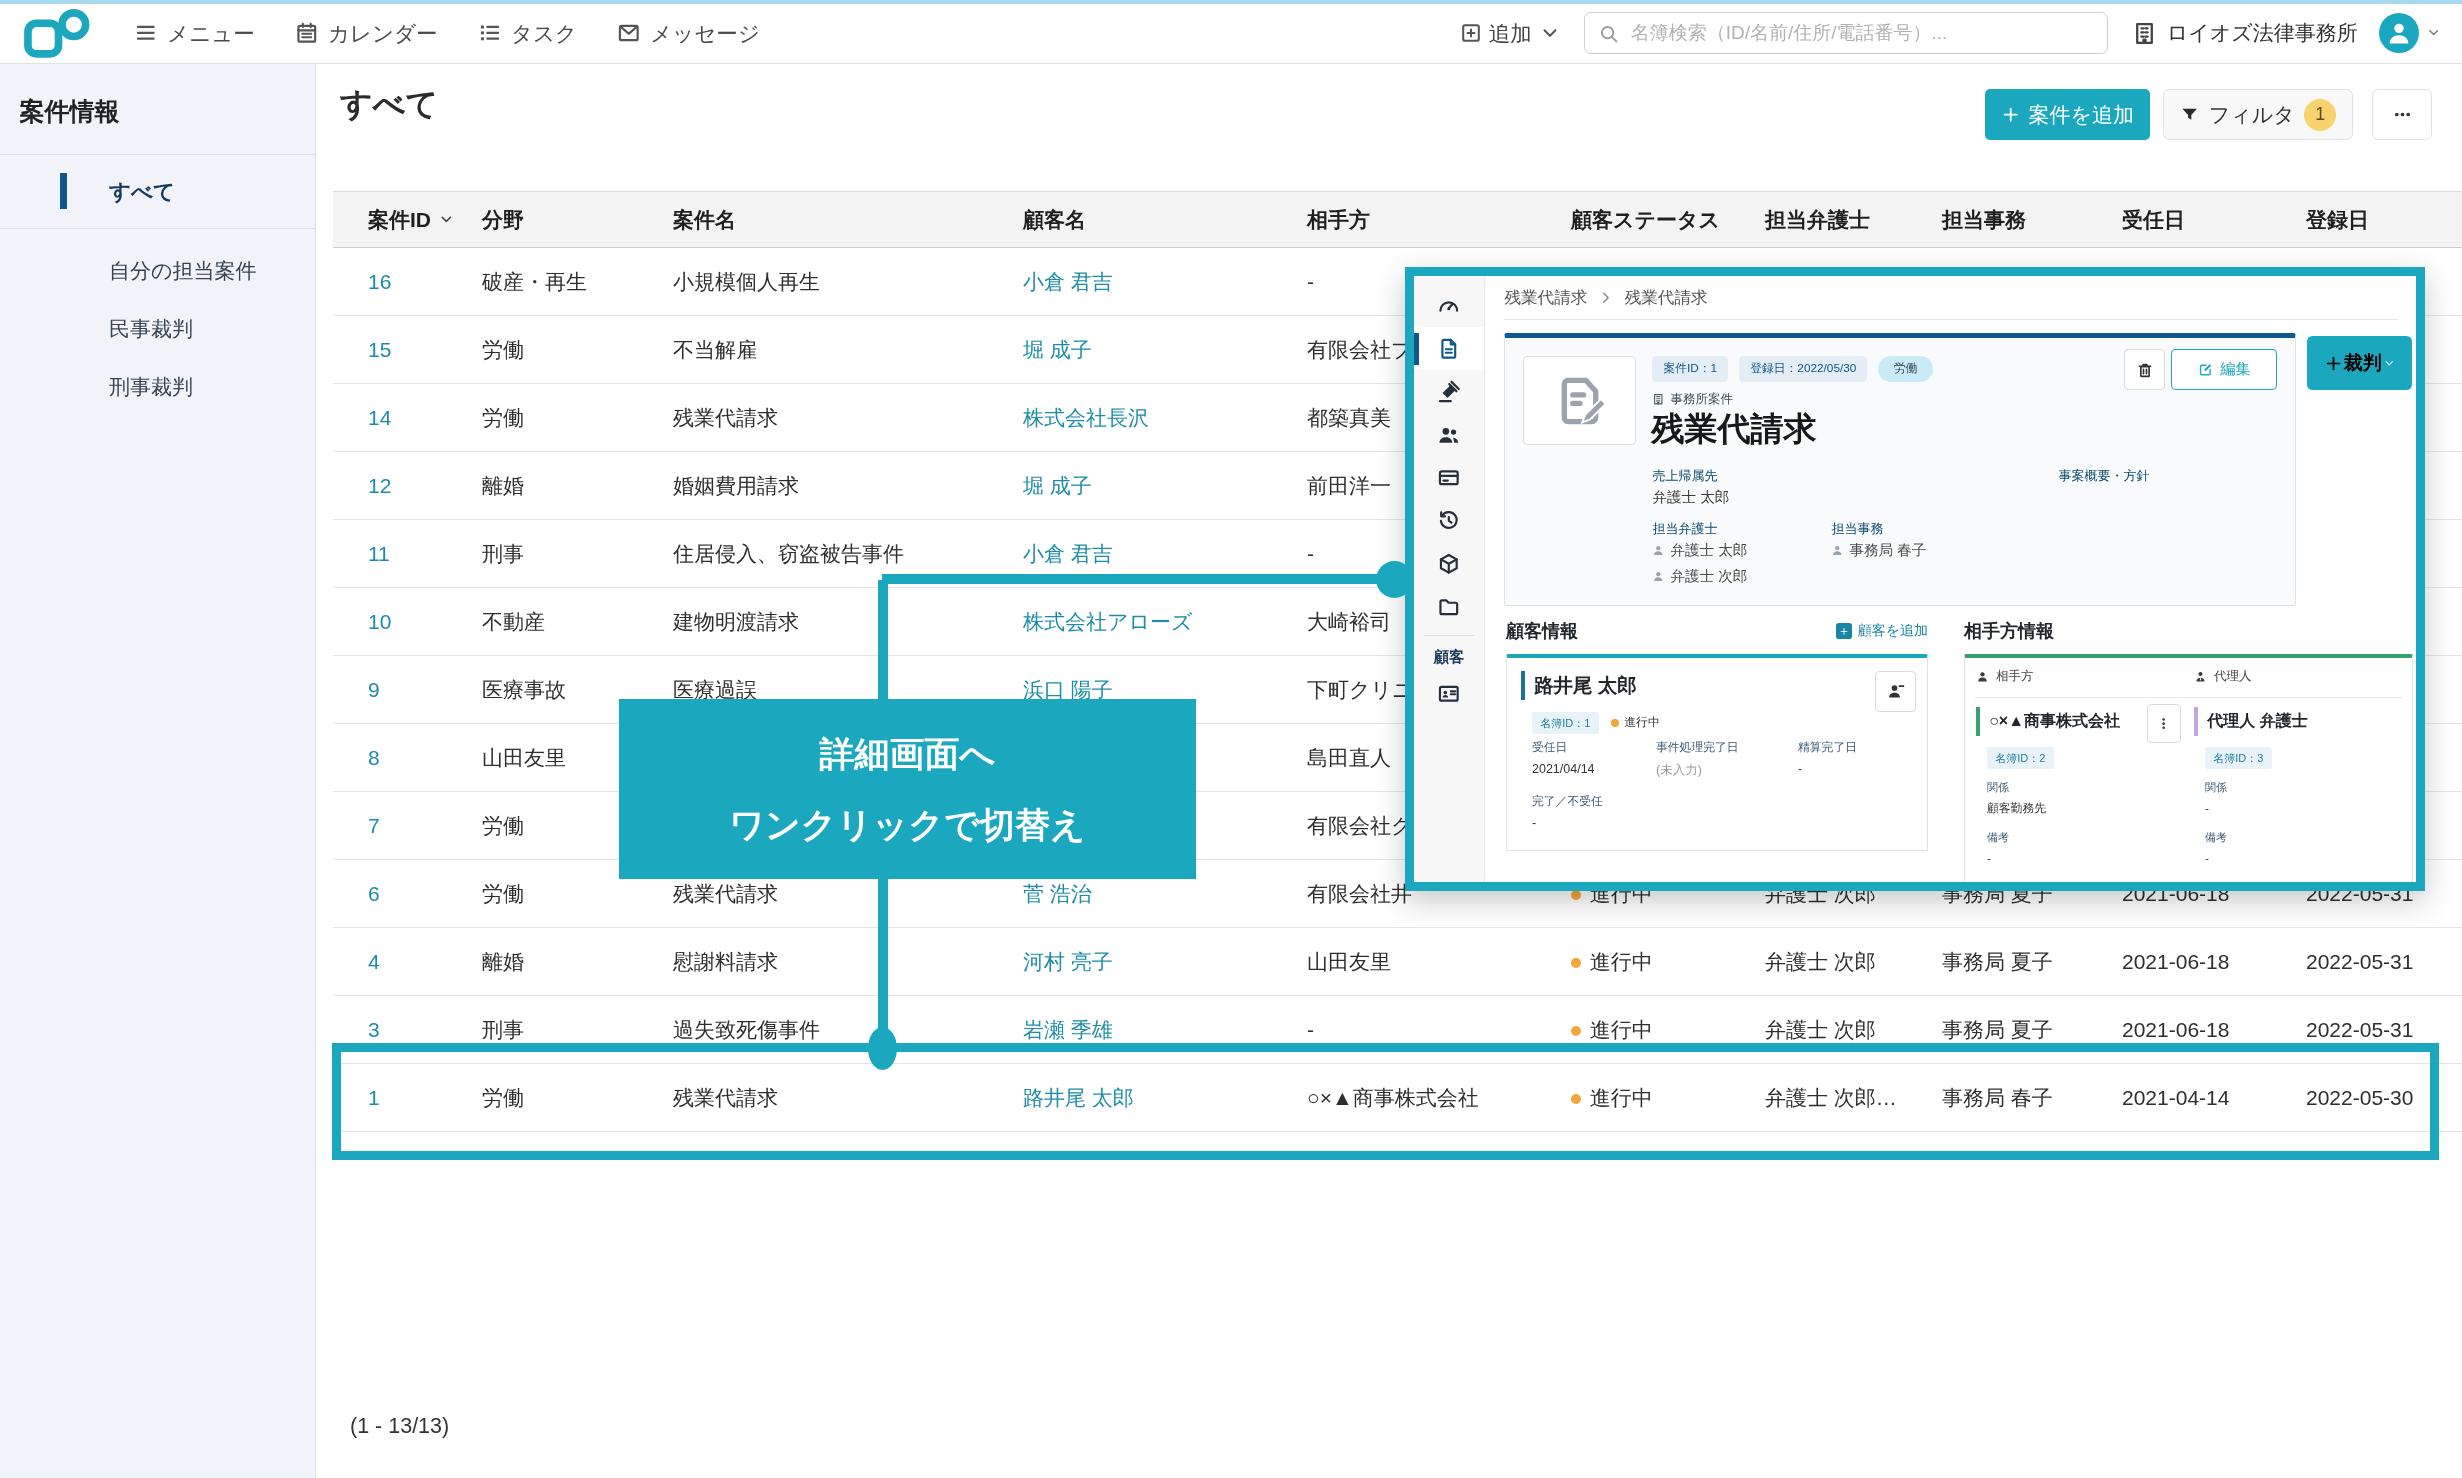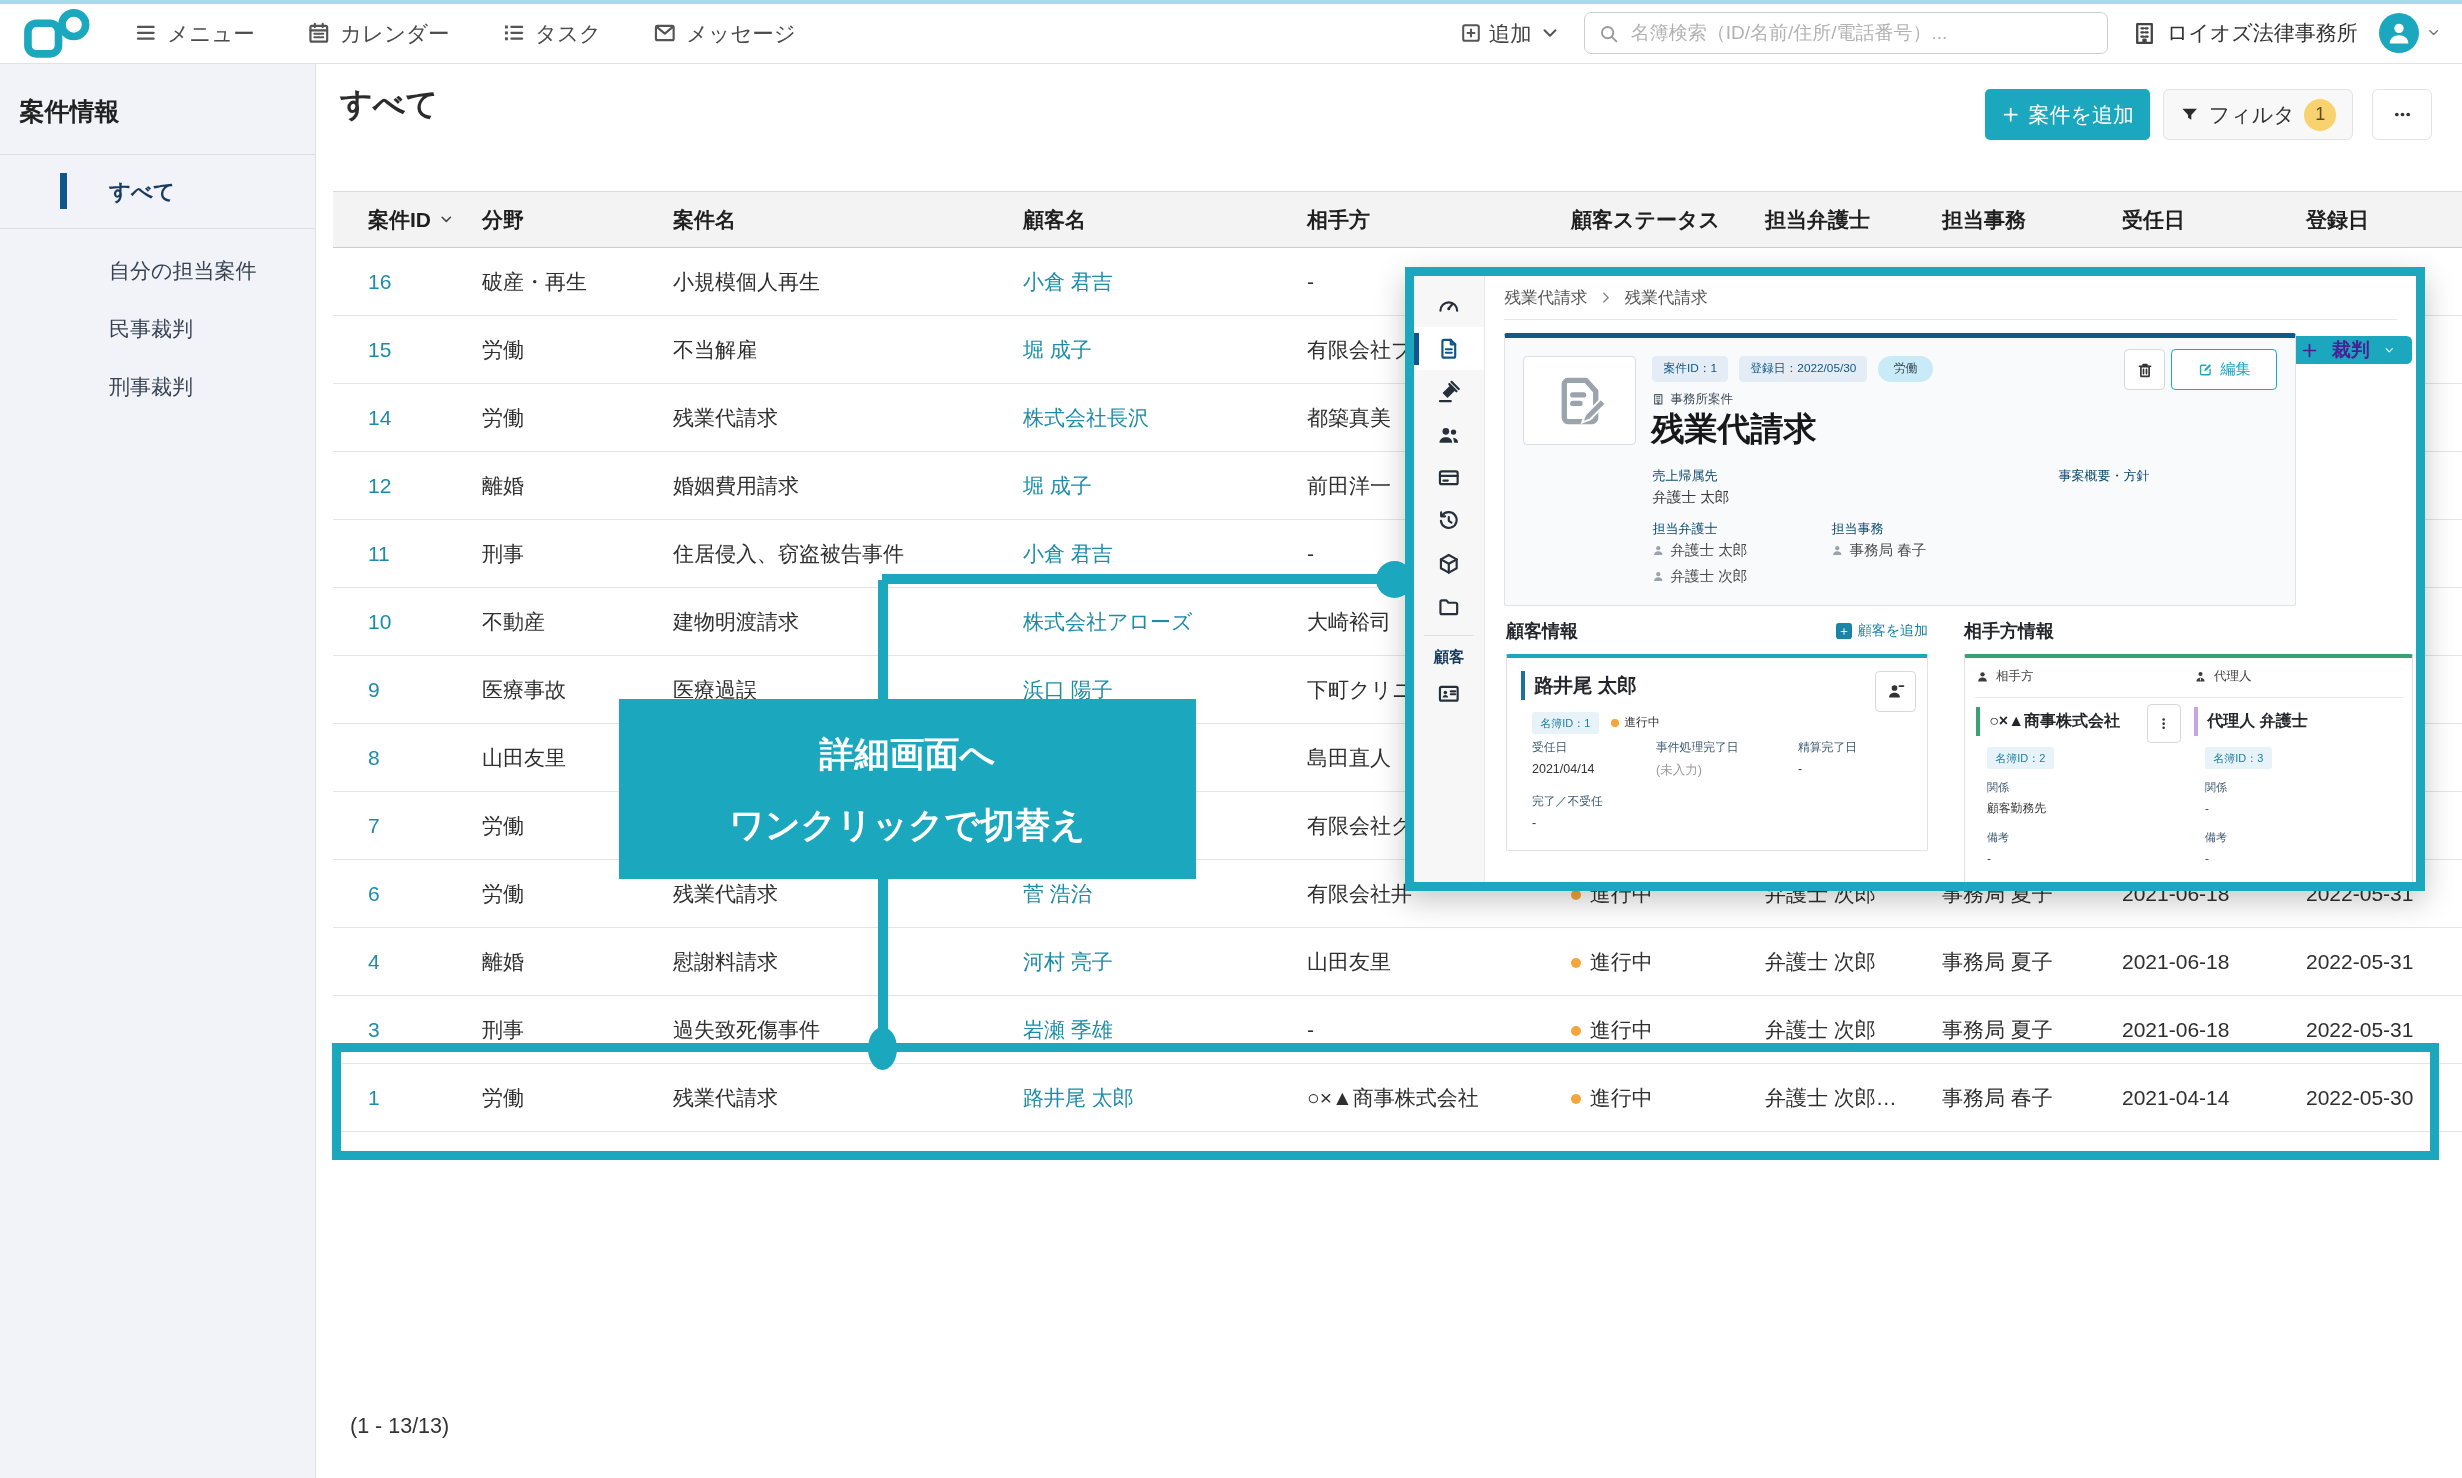--- a/index.html
+++ b/index.html
@@ -9,21 +9,21 @@
   }
   svg{display:block}
   .ic{display:inline-flex;align-items:center;justify-content:center;flex:none}
   .ic svg{width:1em;height:1em}
 
   
   .topstrip{position:absolute;left:0;top:0;width:100%;height:3.5px;background:#A7DAEA;z-index:30}
   .topbar{position:absolute;left:0;top:3.5px;width:100%;height:60px;background:#fff;
     border-bottom:1.4px solid #E2E2E2;display:flex;align-items:center;padding:0 21px;box-sizing:border-box;z-index:30}
   .logo{width:82px;height:50px;flex:none;margin-right:31px}
-  .nav{display:flex;align-items:center;gap:52px}
+  .nav{display:flex;align-items:center;gap:40px}
   .nav-item{display:flex;align-items:center;gap:9.7px;font-size:21.5px;color:#4a4a4a;cursor:pointer}
   .nav-item .ic{font-size:23.6px;color:#555}
   .tb-right{margin-left:auto;display:flex;align-items:center}
   .add-group{display:flex;align-items:center;gap:7px;font-size:21.5px;color:#444}
   .add-group .ic{font-size:22px;color:#555}
   .caret{font-size:15.3px;color:#777}
   .searchbox{width:524px;height:42px;border:1.4px solid #CFCFCF;border-radius:7px;margin:0 23.6px;
     display:flex;align-items:center;padding:0 12.5px;box-sizing:border-box;background:#fff}
   .searchbox .ic{font-size:21px;color:#9a9a9a;margin-right:9.7px}
   .searchbox input{border:none;outline:none;font-size:19px;color:#444;width:100%;background:transparent;
@@ -94,22 +94,22 @@
   .rail-item{height:43px;display:flex;align-items:center;justify-content:center;font-size:23.6px;color:#27303a;
     cursor:pointer;position:relative}
   .rail-item.active{background:#fff;color:#10568C}
   .rail-item.active:before{content:"";position:absolute;left:0;top:5.5px;bottom:5.5px;width:4.9px;background:#10568C}
   .rail-div{height:0.7px;background:#E0E0E0;margin:7px 9.7px}
   .rail-label{font-size:15.3px;color:#173A5E;text-align:center;padding:4.2px 0;font-weight:bold}
   .pcontent{position:absolute;left:71px;top:0;right:0;bottom:0}
   .crumb{position:absolute;left:19.4px;top:11px;display:flex;align-items:center;gap:11px;font-size:16.6px;color:#555}
   .crumb .sep{font-size:15.3px;color:#888}
   .crumb-div{position:absolute;left:19.4px;right:19.4px;top:43px;border-bottom:0.7px solid #E6E6E6}
-  .btn-court{position:absolute;right:4.2px;top:60px;height:28px;background:#1BA8BE;border-radius:5.5px;color:#4c1d95;
-    font-size:19px;font-weight:bold;display:flex;align-items:center;gap:13px;padding:0 16.6px;cursor:pointer}
+  .btn-court{position:absolute;right:4.2px;top:60px;height:54px;background:#1BA8BE;border-radius:5.5px;color:#000000;
+    font-size:19px;font-weight:bold;display:flex;align-items:center;gap:1px;padding:0 16.6px;cursor:pointer}
   .btn-court .caret{color:#eaf8fb;font-size:12.5px}
 
   .case-card{position:absolute;left:19.4px;top:57px;width:792px;height:273px;background:#F8FAFC;
     border:0.7px solid #DFE3E8;border-top:5.5px solid #0F5A8C;border-radius:2.8px;box-sizing:border-box}
   .thumb{position:absolute;left:18px;top:18px;width:111px;height:87px;background:#fff;border:0.7px solid #DCDCDC;
     border-radius:4.2px;display:flex;align-items:center;justify-content:center;font-size:58px;color:#9BA3AC}
   .badges{position:absolute;left:147px;top:18px;display:flex;gap:11px;align-items:center}
   .pill{font-size:11.8px;padding:4.9px 11px;border-radius:4.2px;background:#E4EDF5;color:#10568C;white-space:nowrap}
   .pill.tag{background:#C9EBF7;color:#2b3b44;border-radius:693px;padding:4.9px 15.3px}
   .office-line{position:absolute;left:147px;top:53px;display:flex;align-items:center;gap:5.5px;font-size:12.5px;color:#3d4a58}

